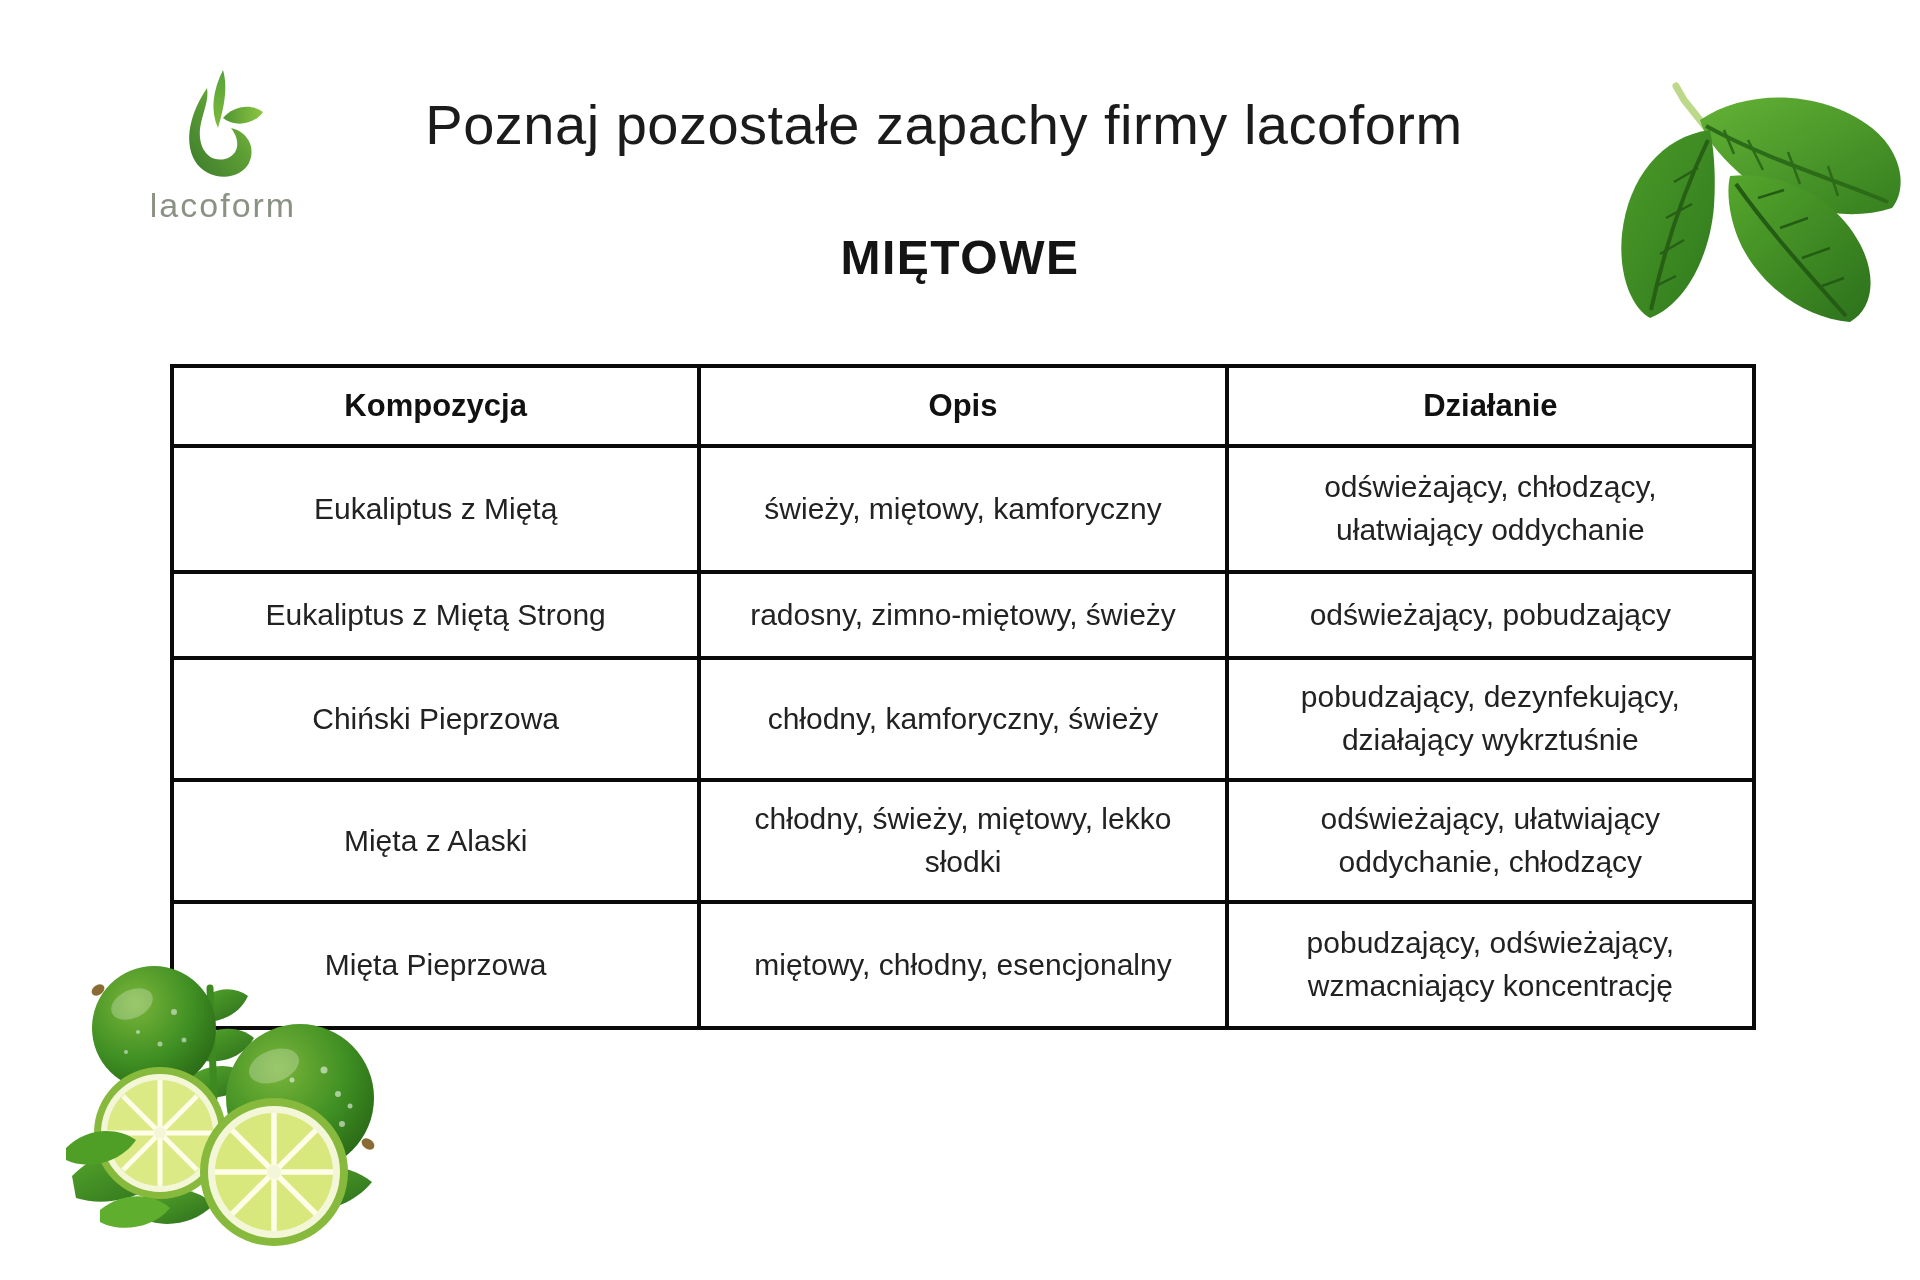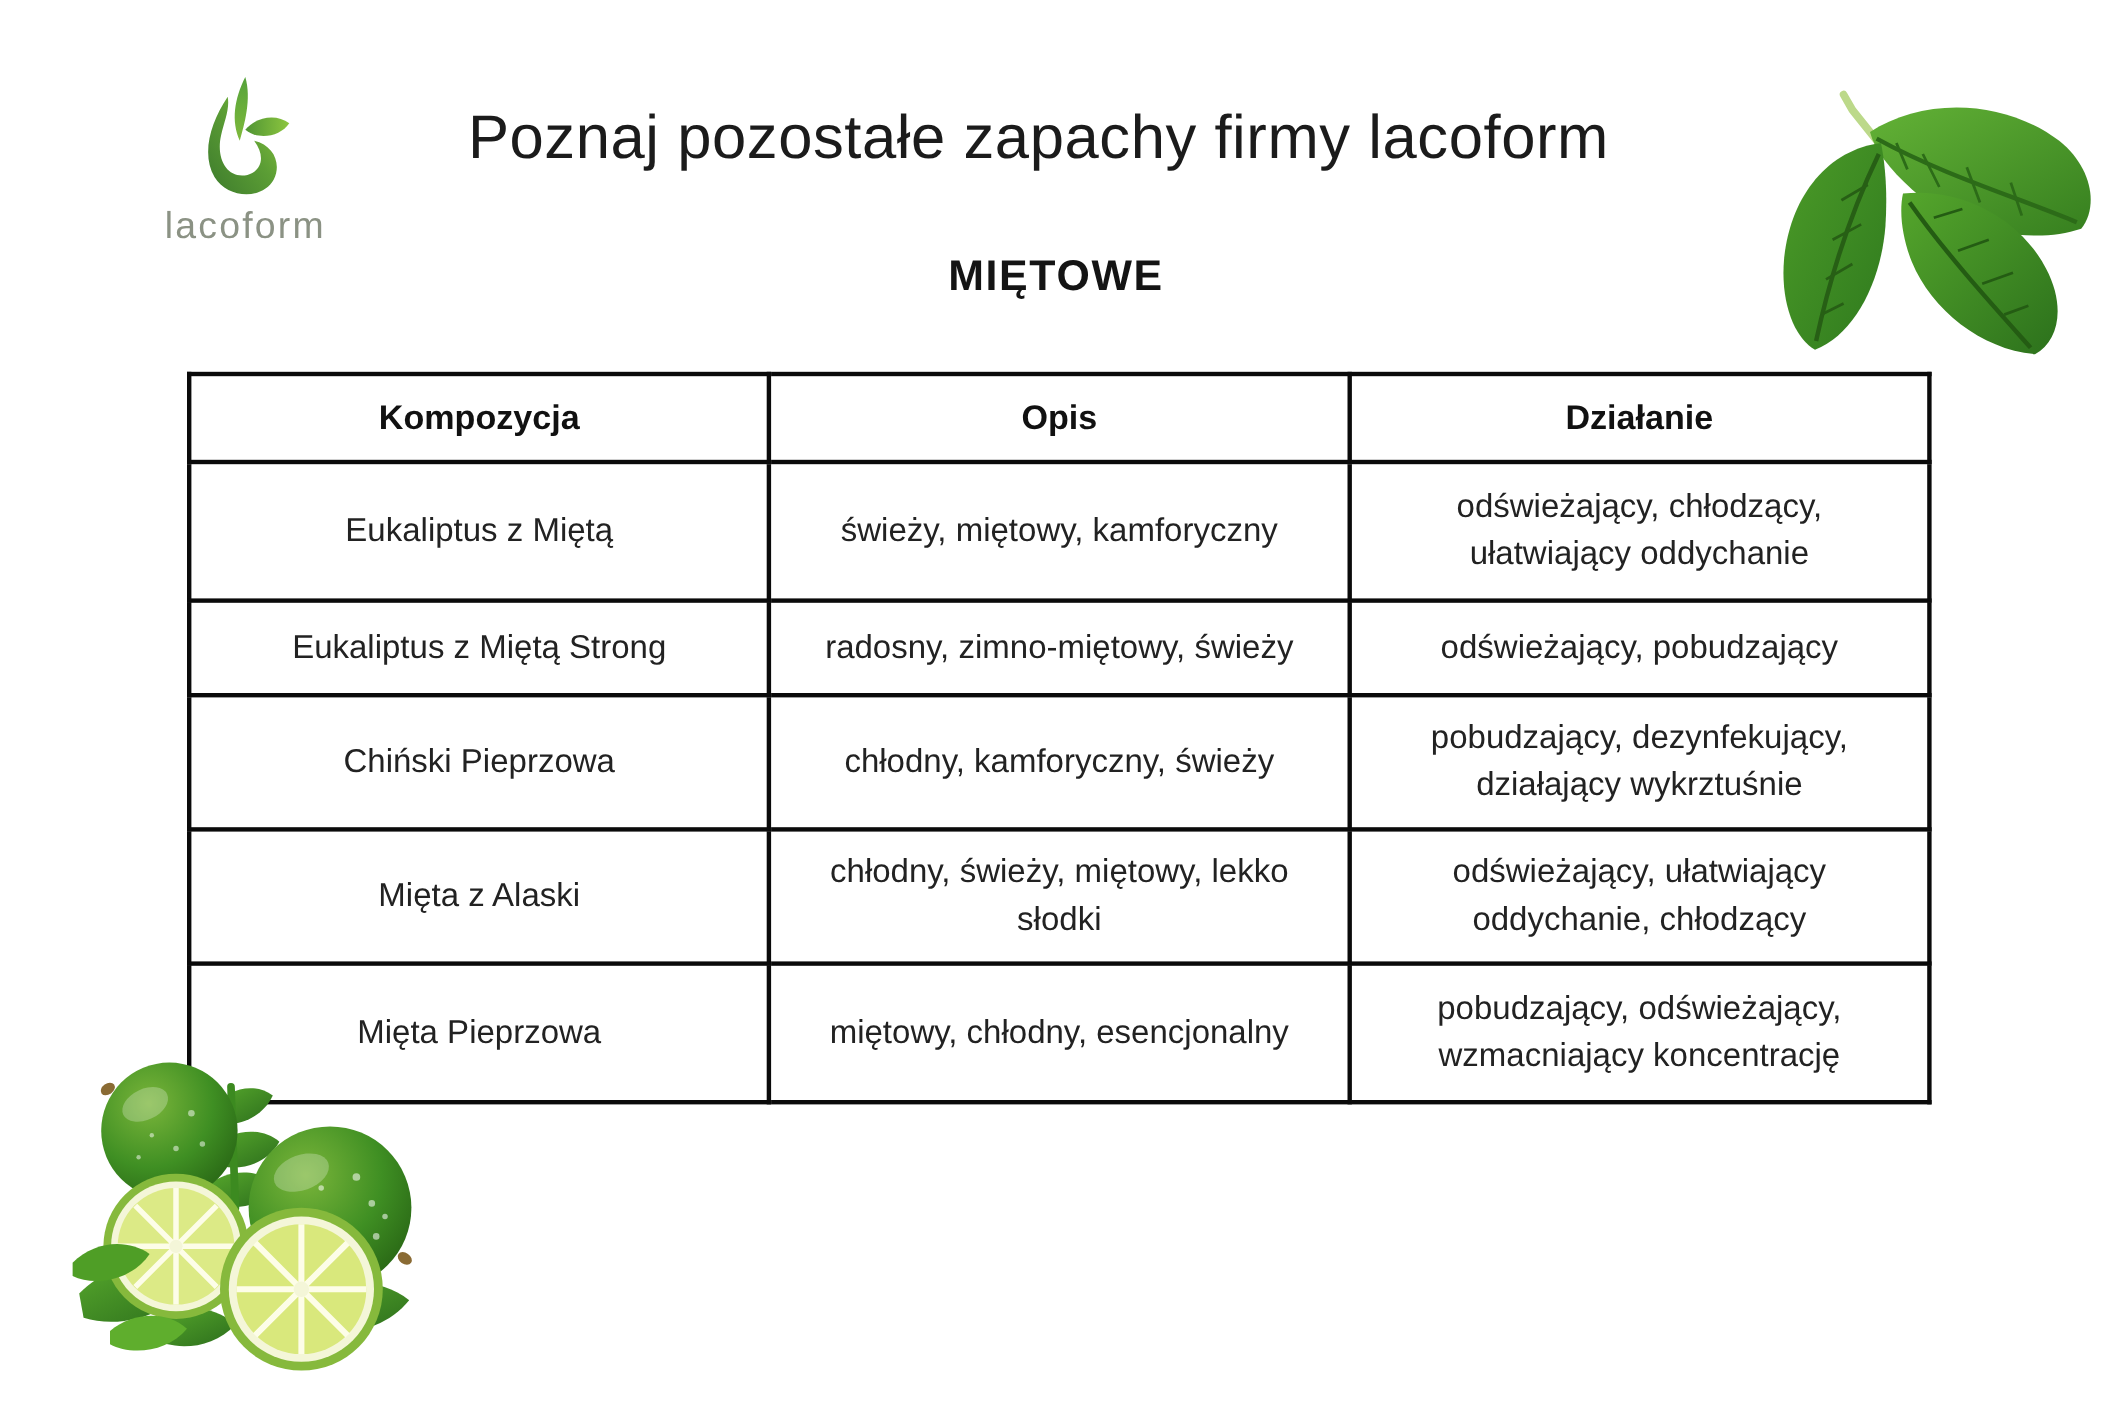--- a/index.html
+++ b/index.html
@@ -14,28 +14,28 @@
     display:block;margin-top:2px;font-size:34px;font-weight:400;
     color:#8b9284;letter-spacing:2px;line-height:1;
   }
   
   .title{
     position:absolute;top:92px;left:0;width:1888px;text-align:center;
     font-size:56px;font-weight:400;color:#1b1b1b;letter-spacing:0.5px;
   }
   .subtitle{
     position:absolute;top:230px;left:0;width:1920px;text-align:center;
-    font-size:39px;font-weight:800;color:#141414;letter-spacing:1.5px;
+    font-size:48px;font-weight:800;color:#141414;letter-spacing:1.5px;
   }
   
   .mint-photo{position:absolute;left:1588px;top:48px;z-index:1;}
   .lime-photo{position:absolute;left:42px;top:948px;z-index:3;}
   
   .fragrance-table{
-    position:absolute;left:170px;top:338px;width:1586px;z-index:2;
+    position:absolute;left:170px;top:364px;width:1586px;z-index:2;
     border-collapse:collapse;table-layout:fixed;background:#ffffff;
   }
   .fragrance-table th,.fragrance-table td{
     border:4px solid #0a0a0a;text-align:center;vertical-align:middle;
     padding:6px 26px;line-height:1.42;
   }
   .fragrance-table th{font-size:31px;font-weight:700;color:#111;}
   .fragrance-table td{font-size:30px;font-weight:400;color:#222;}
   .fragrance-table thead tr{height:80px;}
   .fragrance-table tbody tr:nth-child(1){height:126px;}

